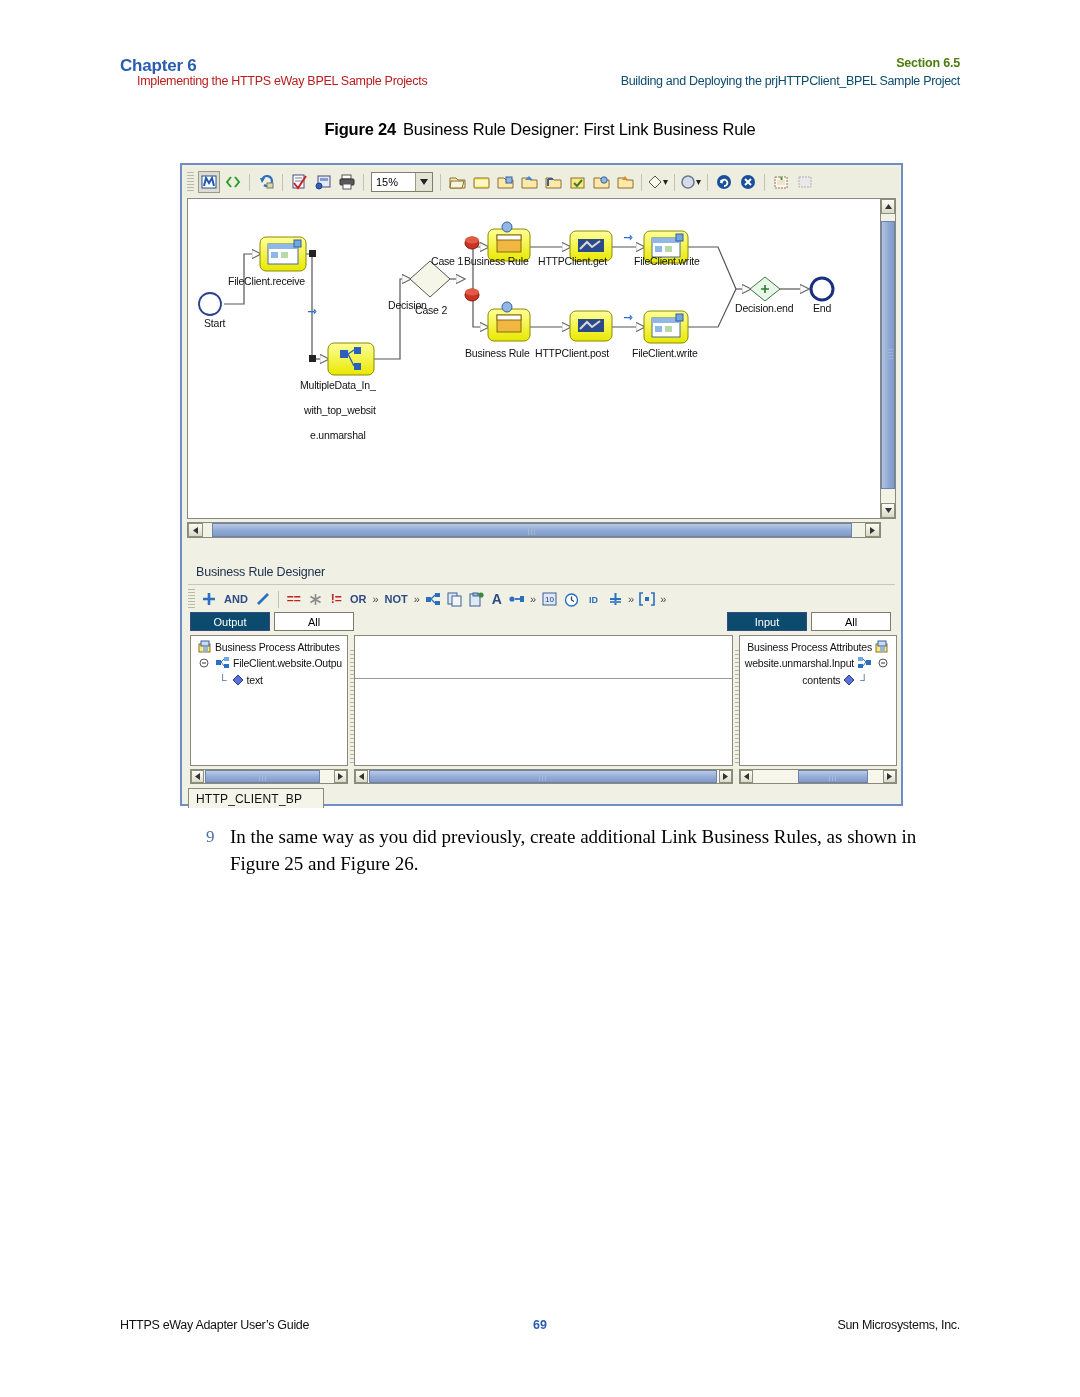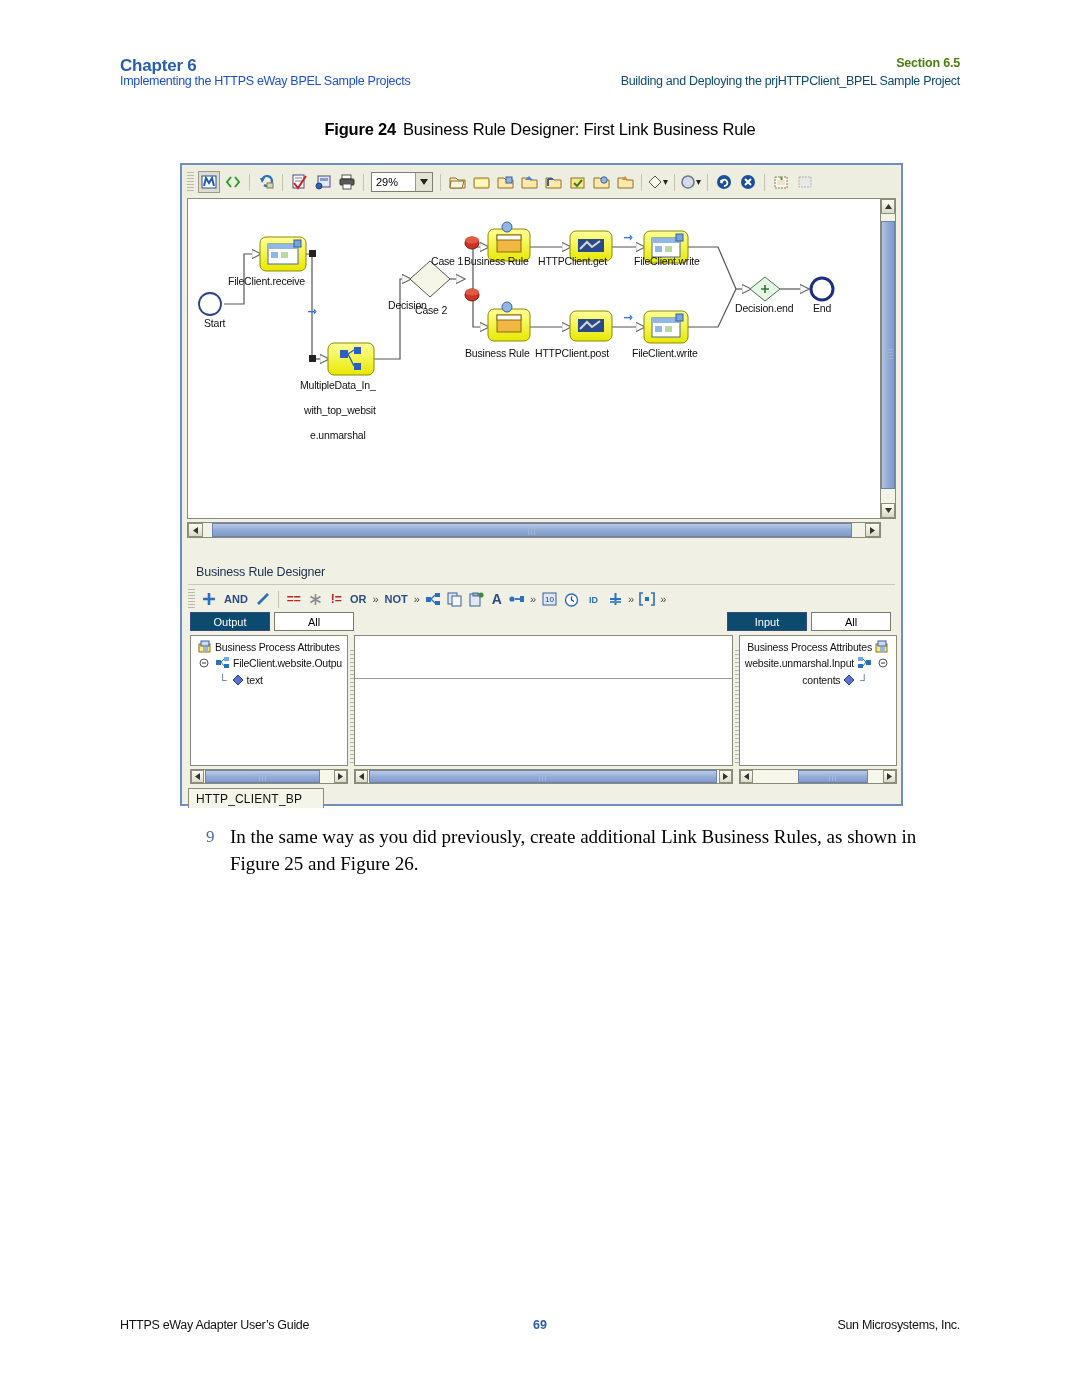--- a/index.html
+++ b/index.html
@@ -31,23 +31,23 @@
     letter-spacing: -0.2px;
   }
   .hdr-right-top {
     position: absolute; right: 0; top: 0;
     font-family: "Liberation Sans", sans-serif;
     font-weight: bold; font-size: 12.5px;
     color: #4d7c0f;
     letter-spacing: -0.2px;
   }
   .hdr-left-sub {
-    position: absolute; left: 0; top: 18px;
-    font-family: "Liberation Sans", sans-serif;
-    font-size: 12.5px; color: #1d4ed8;
+    position: absolute; left: 17px; top: 18px;
+    font-family: "Liberation Sans", sans-serif;
+    font-size: 12.5px; color: #b91c1c;
     letter-spacing: -0.3px;
   }
   .hdr-right-sub {
     position: absolute; right: 0; top: 18px;
     font-family: "Liberation Sans", sans-serif;
     font-size: 12.5px; color: #0c4a6e;
     letter-spacing: -0.3px;
   }
 
   
@@ -482,21 +482,21 @@
       <div class="tb-btn">
         <svg width="18" height="16" viewBox="0 0 18 16">
           <rect x="4" y="1" width="9" height="4" fill="#ffffff" stroke="#555"></rect>
           <rect x="2" y="5" width="14" height="6" rx="1" fill="#58585a" stroke="#333"></rect>
           <rect x="5" y="10" width="8" height="5" fill="#ffffff" stroke="#555"></rect>
         </svg>
       </div>
       <div class="tb-sep"></div>
 
       <div class="zoom-combo">
-        <span class="zoom-val">29%</span>
+        <span class="zoom-val">15%</span>
         <span class="zoom-arrow">
           <svg width="8" height="6" viewBox="0 0 8 6">
               <polygon points="0,0 8,0 4,6" fill="#222"></polygon>
             </svg>
         </span>
       </div>
       <div class="tb-sep"></div>
 
       <div class="tb-btn">
         <svg width="17" height="15" viewBox="0 0 17 15">

